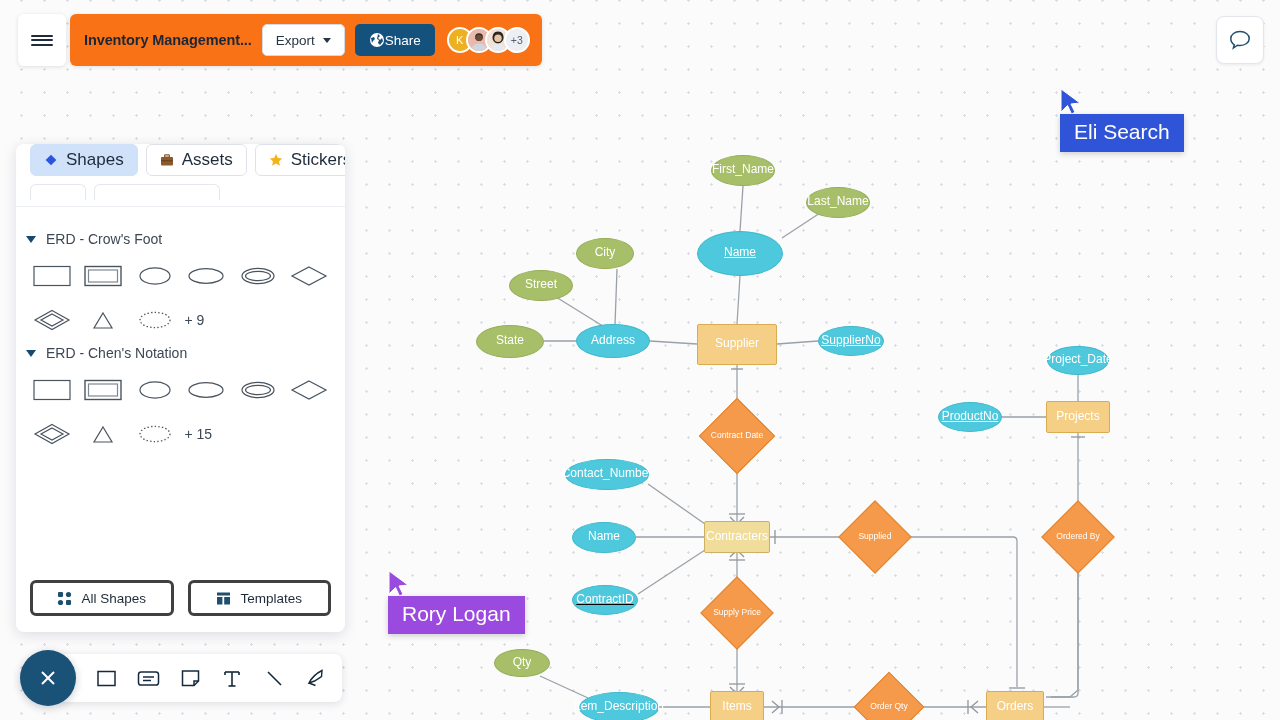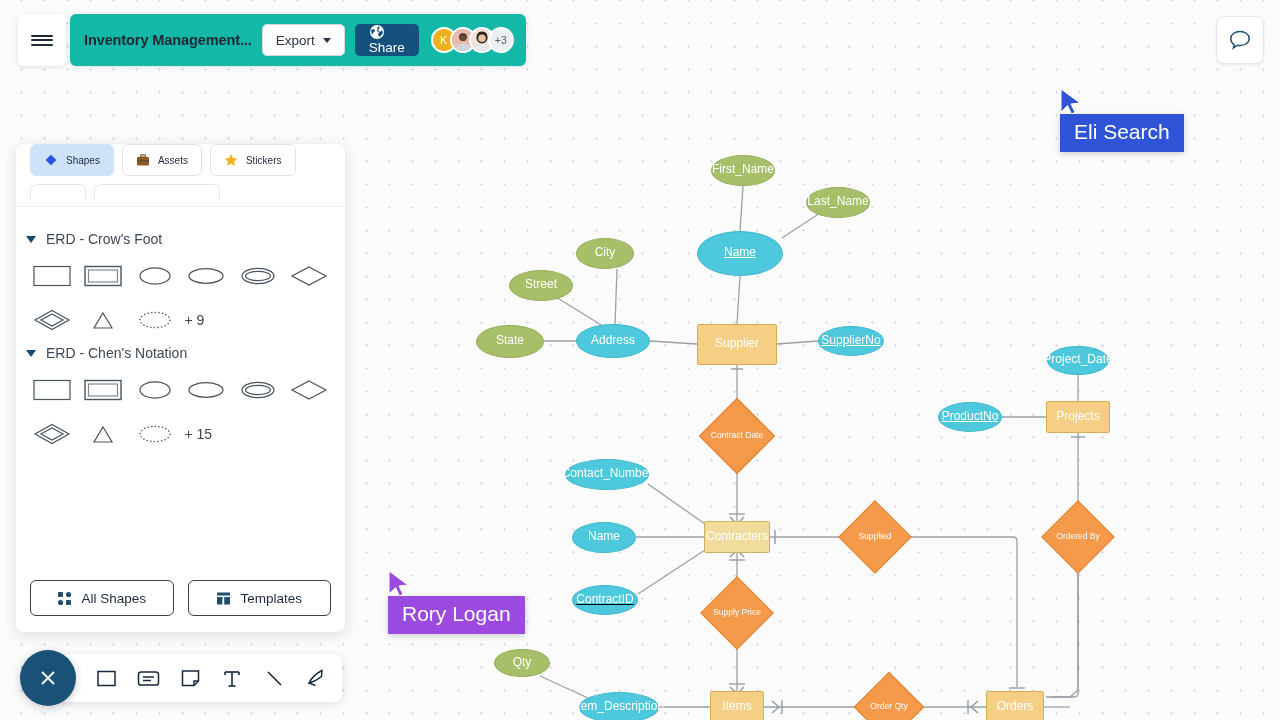--- a/index.html
+++ b/index.html
@@ -92,40 +92,40 @@
     background: #fff;
     border-radius: 6px;
     display: flex; align-items: center; justify-content: center;
     box-shadow: 0 1px 4px rgba(16,24,40,.12);
     margin-right: 4px;
     cursor: pointer;
   }
   .hamburger-btn span { display: block; width: 22px; height: 2px; background: #1f2b3a; margin: 2.5px 0; border-radius: 1px; }
   .topbar-panel {
     height: 52px;
-    background: #14b8a6;
+    background: #f97316;
     border-radius: 6px;
     display: flex; align-items: center;
     padding: 0 12px 0 14px;
     gap: 10px;
     box-shadow: 0 1px 4px rgba(16,24,40,.12);
   }
   .doc-title { font-size: 14.5px; color: #1b2636; font-weight: 600; letter-spacing: -.1px; }
   .btn-export {
     height: 32px; padding: 0 13px;
     border: 1px solid #d6dbe2; border-radius: 5px;
     background: #fff; color: #2a3443; font-size: 13.5px;
     display: flex; align-items: center; gap: 8px; cursor: pointer;
   }
   .caret { width: 0; height: 0; border-left: 4.5px solid transparent; border-right: 4.5px solid transparent; border-top: 5.5px solid #2a3443; }
   .btn-share {
     height: 32px; padding: 0 14px;
     border: none; border-radius: 5px;
     background: #14517d; color: #fff; font-size: 13.5px;
-    display: flex; align-items: flex-start; gap: 0; cursor: pointer; flex-direction: column;
+    display: flex; align-items: center; gap: 0; cursor: pointer;
   }
   .avatars { display: flex; align-items: center; margin-left: 2px; }
   .avatar {
     width: 26px; height: 26px; border-radius: 50%;
     border: 2px solid #fff; margin-left: -7px;
     display: flex; align-items: center; justify-content: center;
     font-size: 11px; color: #fff; overflow: hidden;
   }
   .avatar:first-child { margin-left: 0; }
   .avatar.a1 { background: #edb021; }
@@ -159,21 +159,21 @@
     font-family: "Liberation Sans", sans-serif;
   }
   .search-input::placeholder { color: #b6bcc6; }
   .pin-icon { position: absolute; right: 14px; top: 12px; cursor: pointer; }
 
   .tabs-row { display: flex; gap: 8px; padding: 0 14px 8px; }
   .tab {
     height: 32px; padding: 0 13px;
     border: 1px solid #dfe3e9; border-radius: 6px;
     background: #fff; display: flex; align-items: center; gap: 8px;
-    font-size: 10px; color: #1f2b3a; cursor: pointer;
+    font-size: 17px; color: #1f2b3a; cursor: pointer;
   }
   .tab.active { background: #cfe2f9; border-color: #cfe2f9; }
 
   .subtabs-row { display: flex; gap: 8px; padding: 0 14px; height: 16px; overflow: hidden; }
   .subtab { border: 1px solid #e4e8ee; border-bottom: none; border-radius: 6px 6px 0 0; height: 26px; background: #fff; }
   .subtab.s1 { width: 56px; }
   .subtab.s2 { width: 126px; }
   .panel-divider { height: 1px; background: #eceff3; margin-top: 6px; }
 
   .panel-body { flex: 1; padding: 14px 10px 0; overflow: hidden; }
@@ -182,21 +182,21 @@
     font-size: 14px; color: #3d4754; margin: 10px 0 14px; cursor: pointer;
   }
   .tri { width: 0; height: 0; border-left: 5.5px solid transparent; border-right: 5.5px solid transparent; border-top: 7px solid #17496f; }
   .shape-grid { display: grid; grid-template-columns: repeat(6, 1fr); row-gap: 14px; align-items: center; justify-items: center; }
   .shape-cell { width: 44px; height: 30px; display: flex; align-items: center; justify-content: center; cursor: pointer; }
   .more-count { font-size: 14px; color: #3d4754; justify-self: start; padding-left: 4px; cursor: pointer; }
 
   .panel-footer { display: flex; gap: 14px; padding: 0 14px 16px; }
   .footer-btn {
     flex: 1; height: 36px;
-    border: 1px solid #404040; border-radius: 6px; background: #fff;
+    border: 3px solid #404040; border-radius: 6px; background: #fff;
     display: flex; align-items: center; justify-content: center; gap: 9px;
     font-size: 13.5px; color: #1f2b3a; cursor: pointer;
   }
 
   
   #bottom-toolbar {
     position: absolute; left: 20px; bottom: 14px;
     display: flex; align-items: center; z-index: 35;
   }
   .close-fab {

